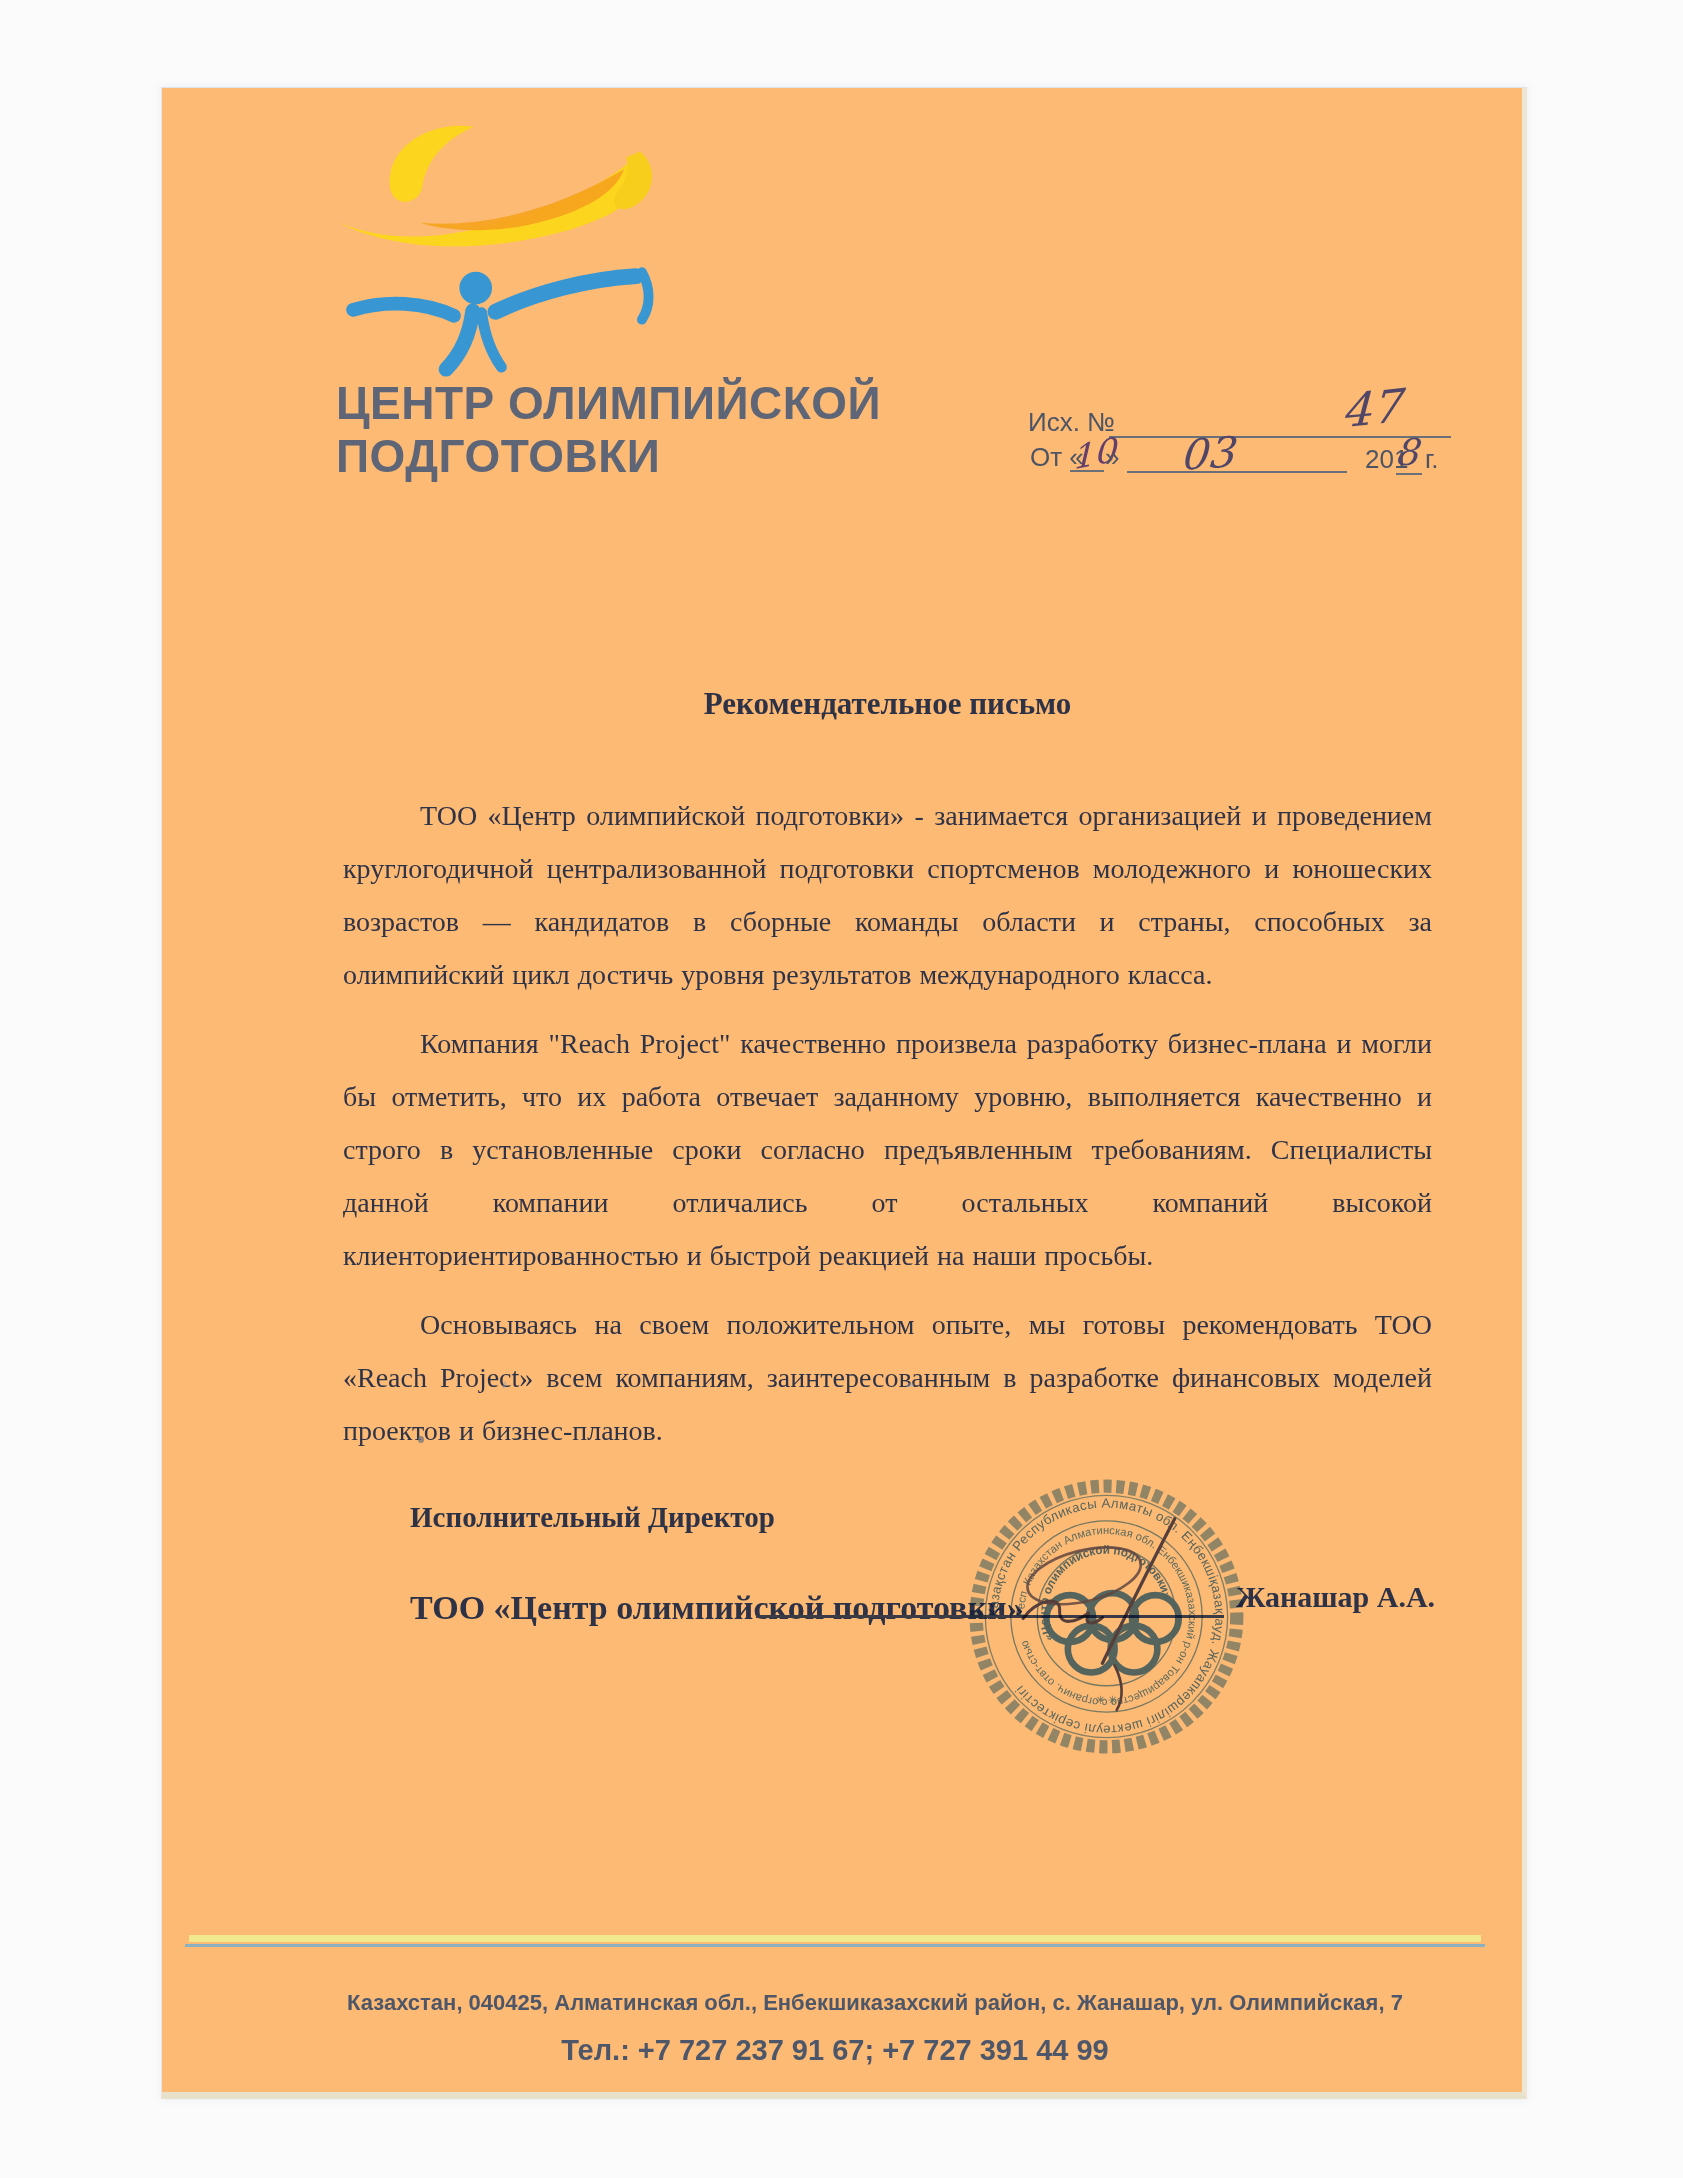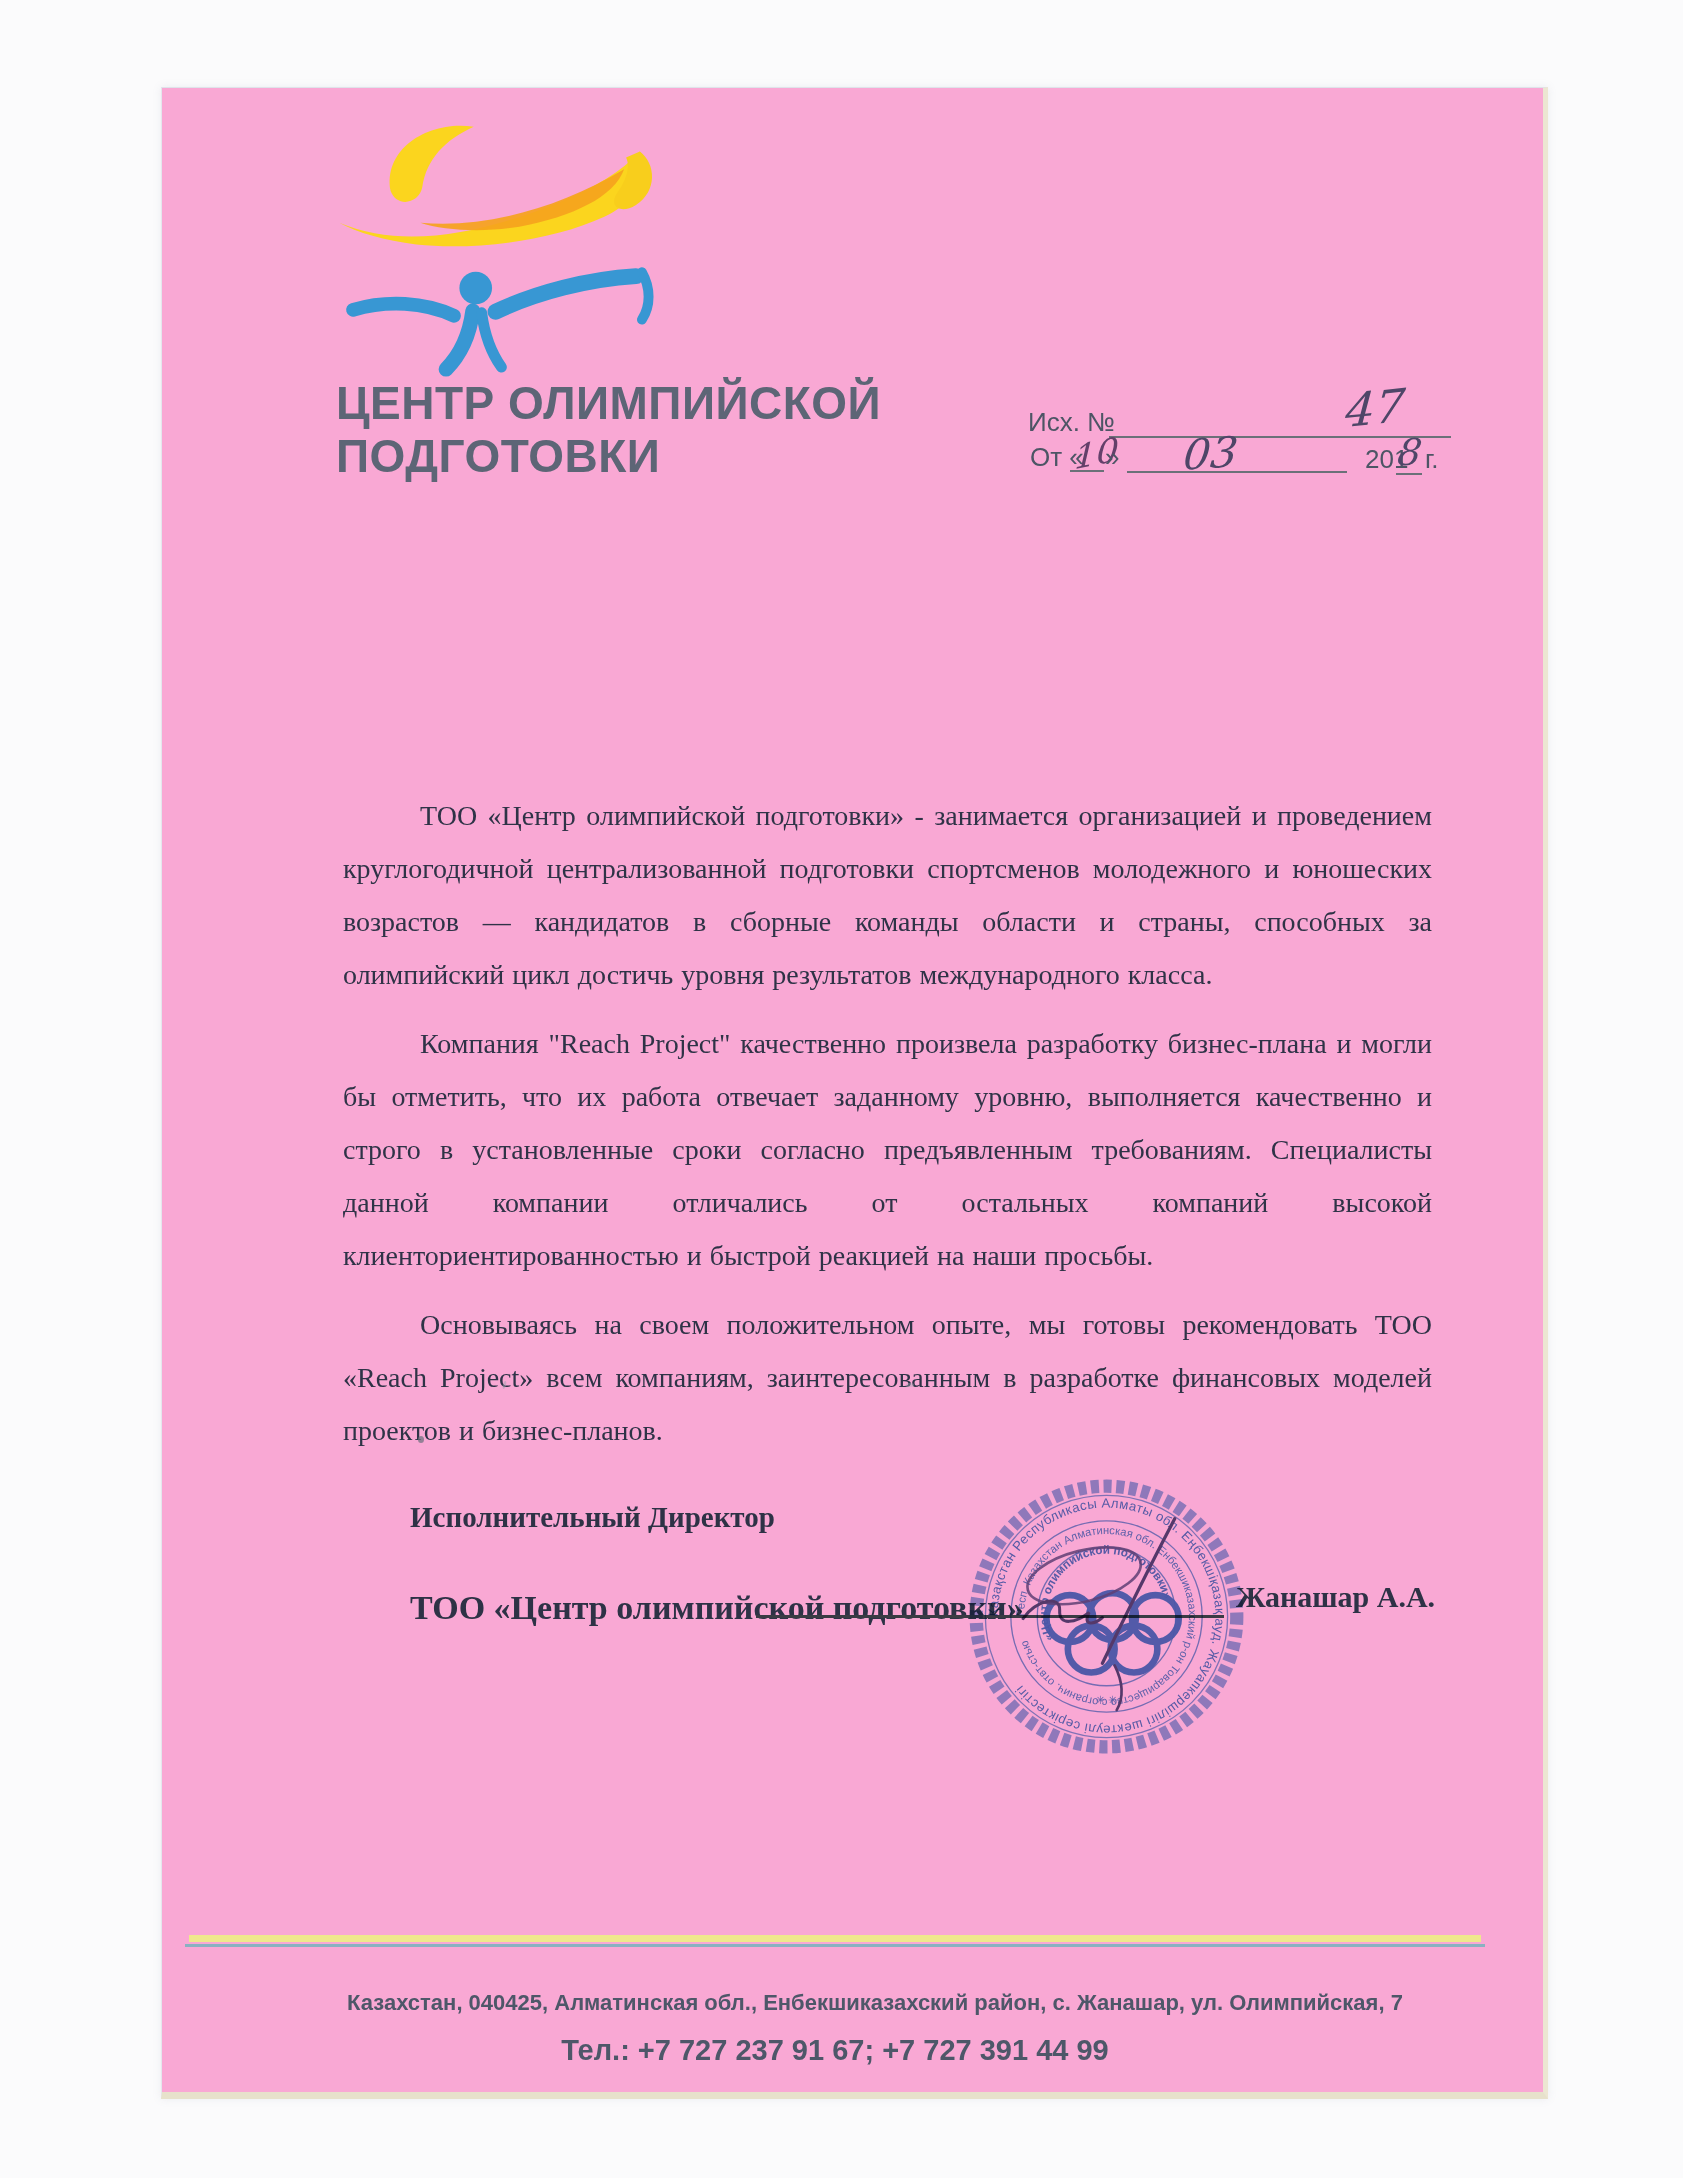--- a/index.html
+++ b/index.html
@@ -1,22 +1,22 @@
 <!DOCTYPE html>
 <html><head>
 <meta charset="utf-8">
 <style>
   html,body{margin:0;padding:0;}
   body{background:#f6f7f8;}
   .canvas{position:relative;width:1683px;height:2178px;background:#fbfbfc;overflow:hidden;
           font-family:"Liberation Serif",serif;}
-  .page{position:absolute;left:161px;top:87px;width:1360px;height:2004px;background:#f9a8d4;
+  .page{position:absolute;left:161px;top:87px;width:1360px;height:2004px;background:#fdba74;
         border-top:1px solid #dfe3ea;border-left:1px solid #e4e7ee;
         border-right:5px solid #ece6d2;border-bottom:7px solid #e7e1cb;
-        box-shadow:0 0 8px rgba(140,150,170,.15);padding-left:21px;}
+        box-shadow:0 0 8px rgba(140,150,170,.15);}
   .abs{position:absolute;}
 
   
   .logo{left:163px;top:18px;width:342px;height:275px;}
   .org-name{left:174px;top:289px;font-family:"Liberation Sans",sans-serif;font-weight:600;
             font-size:46px;line-height:53px;color:#5d6576;letter-spacing:0.5px;white-space:nowrap;}
 
   
   .ref-label{font-family:"Liberation Sans",sans-serif;font-size:26px;color:#4d5565;white-space:nowrap;}
   .lbl-out{left:866px;top:319px;}
@@ -98,20 +98,21 @@
     <span class="abs hw hw-10">10</span>
     <div class="uline ul-day"></div>
     <span class="abs ref-label lbl-qc">»</span>
     <div class="uline ul2"></div>
     <span class="abs hw hw-03">03</span>
     <span class="abs ref-label lbl-201">201</span>
     <span class="abs hw hw-8">8</span>
     <div class="uline ul-yr"></div>
     <span class="abs ref-label lbl-g">г.</span>
 
+    <div class="abs title">Рекомендательное письмо</div>
 
     <div class="abs letter-body">
       <p>ТОО «Центр олимпийской подготовки» -  занимается организацией и проведением круглогодичной централизованной подготовки спортсменов молодежного и юношеских возрастов — кандидатов в сборные команды области и страны, способных за олимпийский цикл достичь уровня результатов международного класса.</p>
       <p>Компания "Reach Project" качественно произвела разработку бизнес-плана и могли бы отметить, что их работа отвечает заданному уровню, выполняется качественно и строго в установленные сроки согласно предъявленным требованиям. Специалисты данной компании отличались от остальных компаний высокой клиенториентированностью и быстрой реакцией на наши просьбы.</p>
       <p>Основываясь на своем положительном опыте, мы готовы рекомендовать ТОО «Reach Project» всем компаниям, заинтересованным в разработке финансовых моделей проектов и бизнес-планов.</p>
     </div>
 
     <div class="speck sp1"></div>
     <div class="speck sp2"></div>
     <div class="speck sp3"></div>

